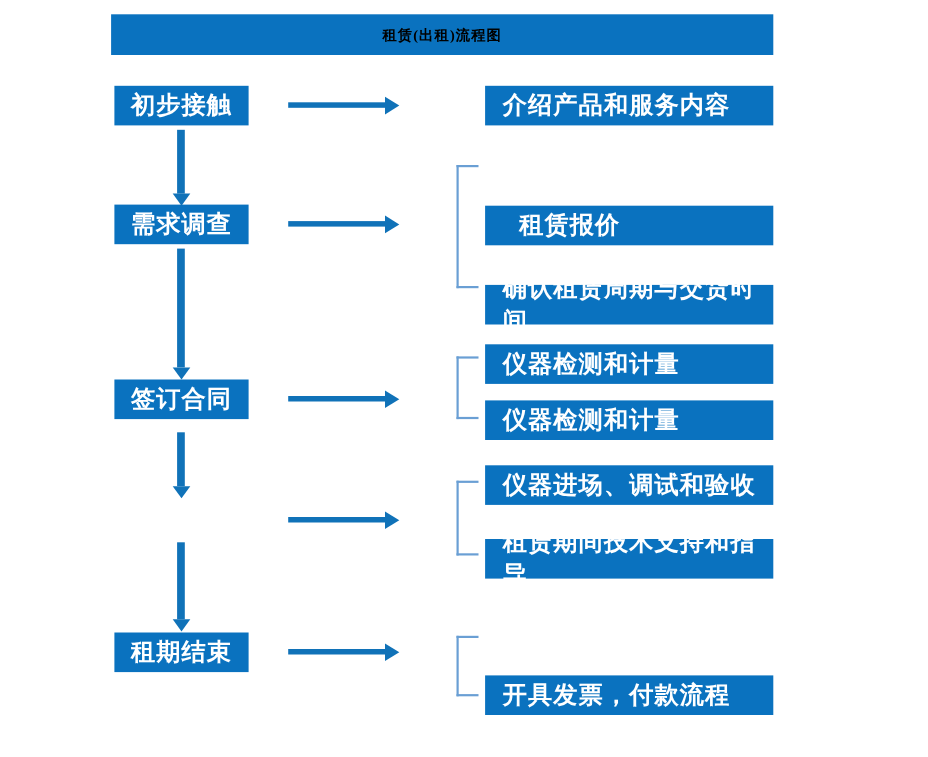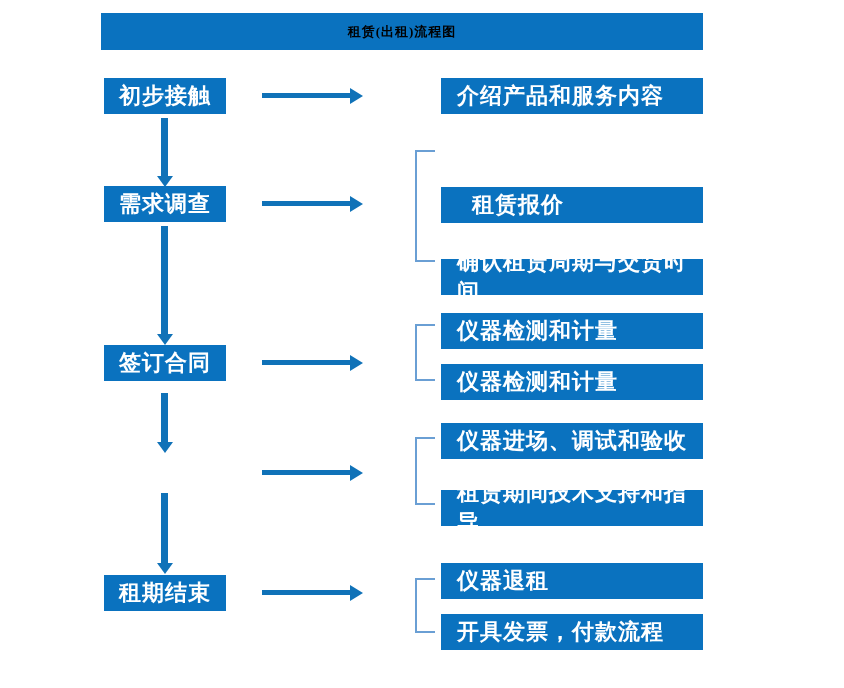--- a/index.html
+++ b/index.html
@@ -123,21 +123,20 @@
   <div class="node-box node-left" style="top: 345px;">签订合同</div>
   <div class="node-box node-left" style="top: 575px;">租期结束</div>
 
   <div class="node-box node-right" style="top: 78px;">介绍产品和服务内容</div>
   <div class="node-box node-right" style="top: 187px; padding-left: 31px;">租赁报价</div>
   <div class="node-box node-right" style="top: 243px; margin-top: 16px;">确认租赁周期与交货时间</div>
   <div class="node-box node-right" style="top: 313px;">仪器检测和计量</div>
   <div class="node-box node-right" style="top: 364px;">仪器检测和计量</div>
   <div class="node-box node-right" style="top: 423px; padding-left: 16px;">仪器进场、调试和验收</div>
   <div class="node-box node-right" style="top: 490px;">租赁期间技术支持和指导</div>
-  <div class="node-box node-right" style="top: 563px;">仪器退租</div>
   <div class="node-box node-right" style="top: 614px; text-align: right;">开具发票，付款流程</div>
 
   <div class="v-arrow" style="top: 118px; height: 58px;"></div>
   <div class="v-arrow" style="top: 226px; height: 108px;"></div>
   <div class="v-arrow" style="top: 393px; height: 49px;"></div>
   <div class="v-arrow" style="top: 493px; height: 70px;"></div>
 
   <div class="h-arrow" style="top: 93px;"></div>
   <div class="h-arrow" style="top: 201px;"></div>
   <div class="h-arrow" style="top: 360px;"></div>

